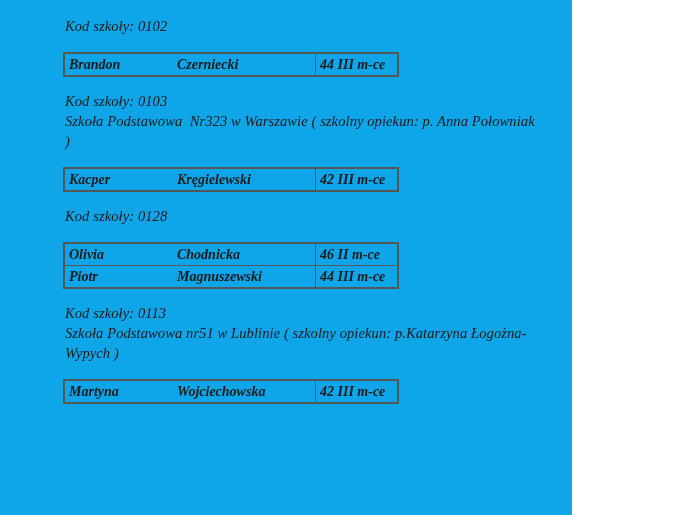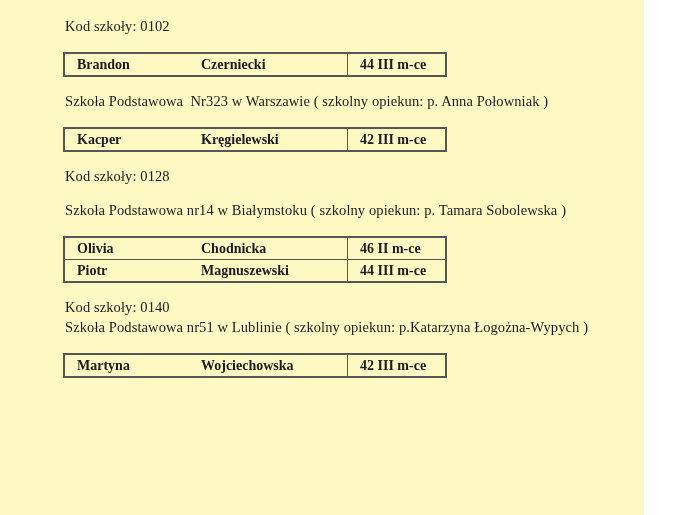--- a/index.html
+++ b/index.html
@@ -6,26 +6,27 @@
     margin: 0;
     padding: 0;
     background: #ffffff;
   }
   body {
     font-family: "Liberation Serif", serif;
     color: #1b1b1b;
   }
   .page {
     position: relative;
-    width: 644px;
+    width: 572px;
     height: 515px;
     box-sizing: border-box;
-    background: #fef9c3;
+    background: #0ea5e9;
     padding: 16px 30px 0 63px;
     overflow: hidden;
+    font-style: italic;
   }
   .school-block {
     margin: 0 0 14px 0;
   }
   .code-line,
   .school-line {
     margin: 0;
     padding-left: 2px;
     font-size: 14.5px;
     line-height: 20px;
@@ -37,21 +38,21 @@
     table-layout: fixed;
     width: 329px;
     margin-top: 16px;
     border: 2px solid #565656;
   }
   .results-table td {
     border: 1px solid #565656;
     font-size: 14px;
     font-weight: bold;
     line-height: 17px;
-    padding: 2px 12px;
+    padding: 2px 4px;
     vertical-align: middle;
     overflow: hidden;
     white-space: nowrap;
   }
   td.first-name-cell {
     width: 100px;
     border-right: none; 
   }
   td.last-name-cell {
     width: 134px;
@@ -73,57 +74,57 @@
   <tr>
     <td class="first-name-cell">Brandon</td>
     <td class="last-name-cell">Czerniecki</td>
     <td class="result-cell">44 III m-ce</td>
   </tr>
 </tbody>
     </table>
   </section>
 
   <section class="school-block">
+    <p class="code-line">Kod szkoły: 0103</p>
     <p class="school-line">Szkoła Podstawowa  Nr323 w Warszawie ( szkolny opiekun: p. Anna Połowniak )</p>
     <table class="results-table">
       <tbody>
   <tr>
     <td class="first-name-cell">Kacper</td>
     <td class="last-name-cell">Kręgielewski</td>
     <td class="result-cell">42 III m-ce</td>
   </tr>
 </tbody>
     </table>
   </section>
 
   <section class="school-block">
     <p class="code-line">Kod szkoły: 0128</p>
   </section>
 
   <section class="school-block">
-    <p class="school-line">Szkoła Podstawowa nr14 w Białymstoku ( szkolny opiekun: p. Tamara Sobolewska )</p>
     <table class="results-table">
       <tbody>
   <tr>
     <td class="first-name-cell">Olivia</td>
     <td class="last-name-cell">Chodnicka</td>
     <td class="result-cell">46 II m-ce</td>
   </tr>
 
   <tr>
     <td class="first-name-cell">Piotr</td>
     <td class="last-name-cell">Magnuszewski</td>
     <td class="result-cell">44 III m-ce</td>
   </tr>
 </tbody>
     </table>
   </section>
 
   <section class="school-block">
-    <p class="code-line">Kod szkoły: 0140</p>
+    <p class="code-line">Kod szkoły: 0113</p>
     <p class="school-line">Szkoła Podstawowa nr51 w Lublinie ( szkolny opiekun: p.Katarzyna Łogożna-Wypych )</p>
     <table class="results-table">
       <tbody>
   <tr>
     <td class="first-name-cell">Martyna</td>
     <td class="last-name-cell">Wojciechowska</td>
     <td class="result-cell">42 III m-ce</td>
   </tr>
 </tbody>
     </table>

